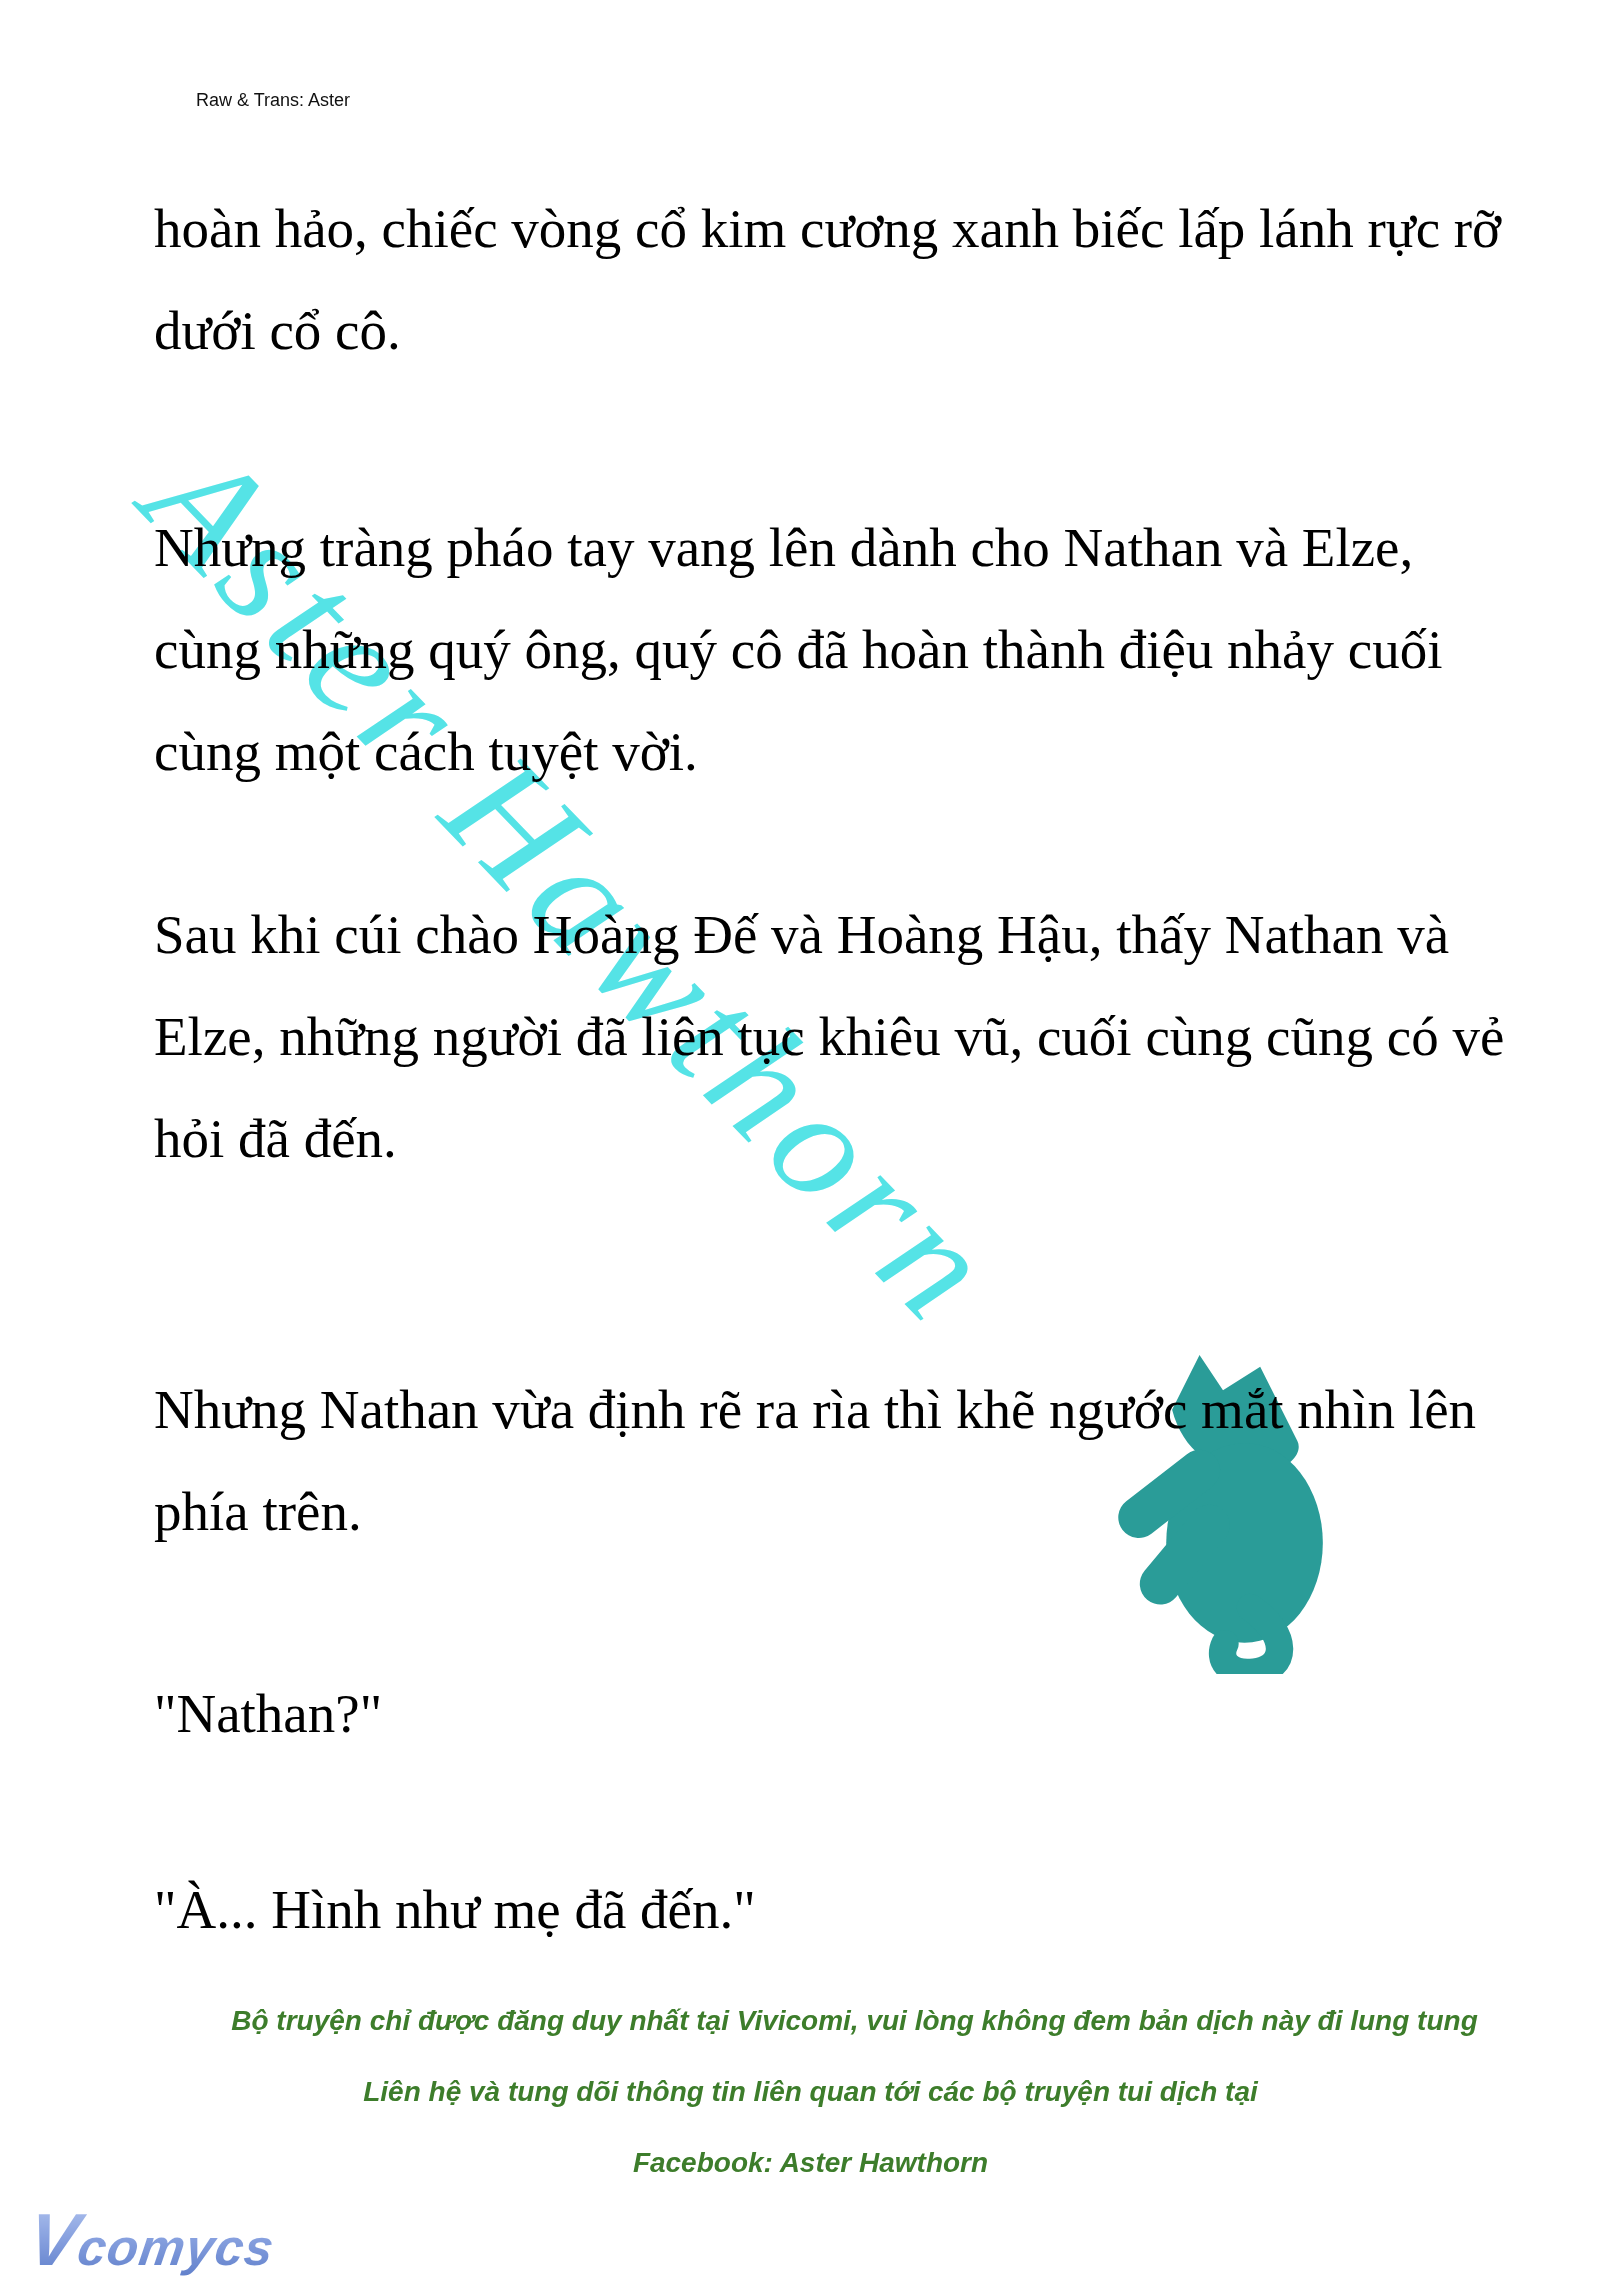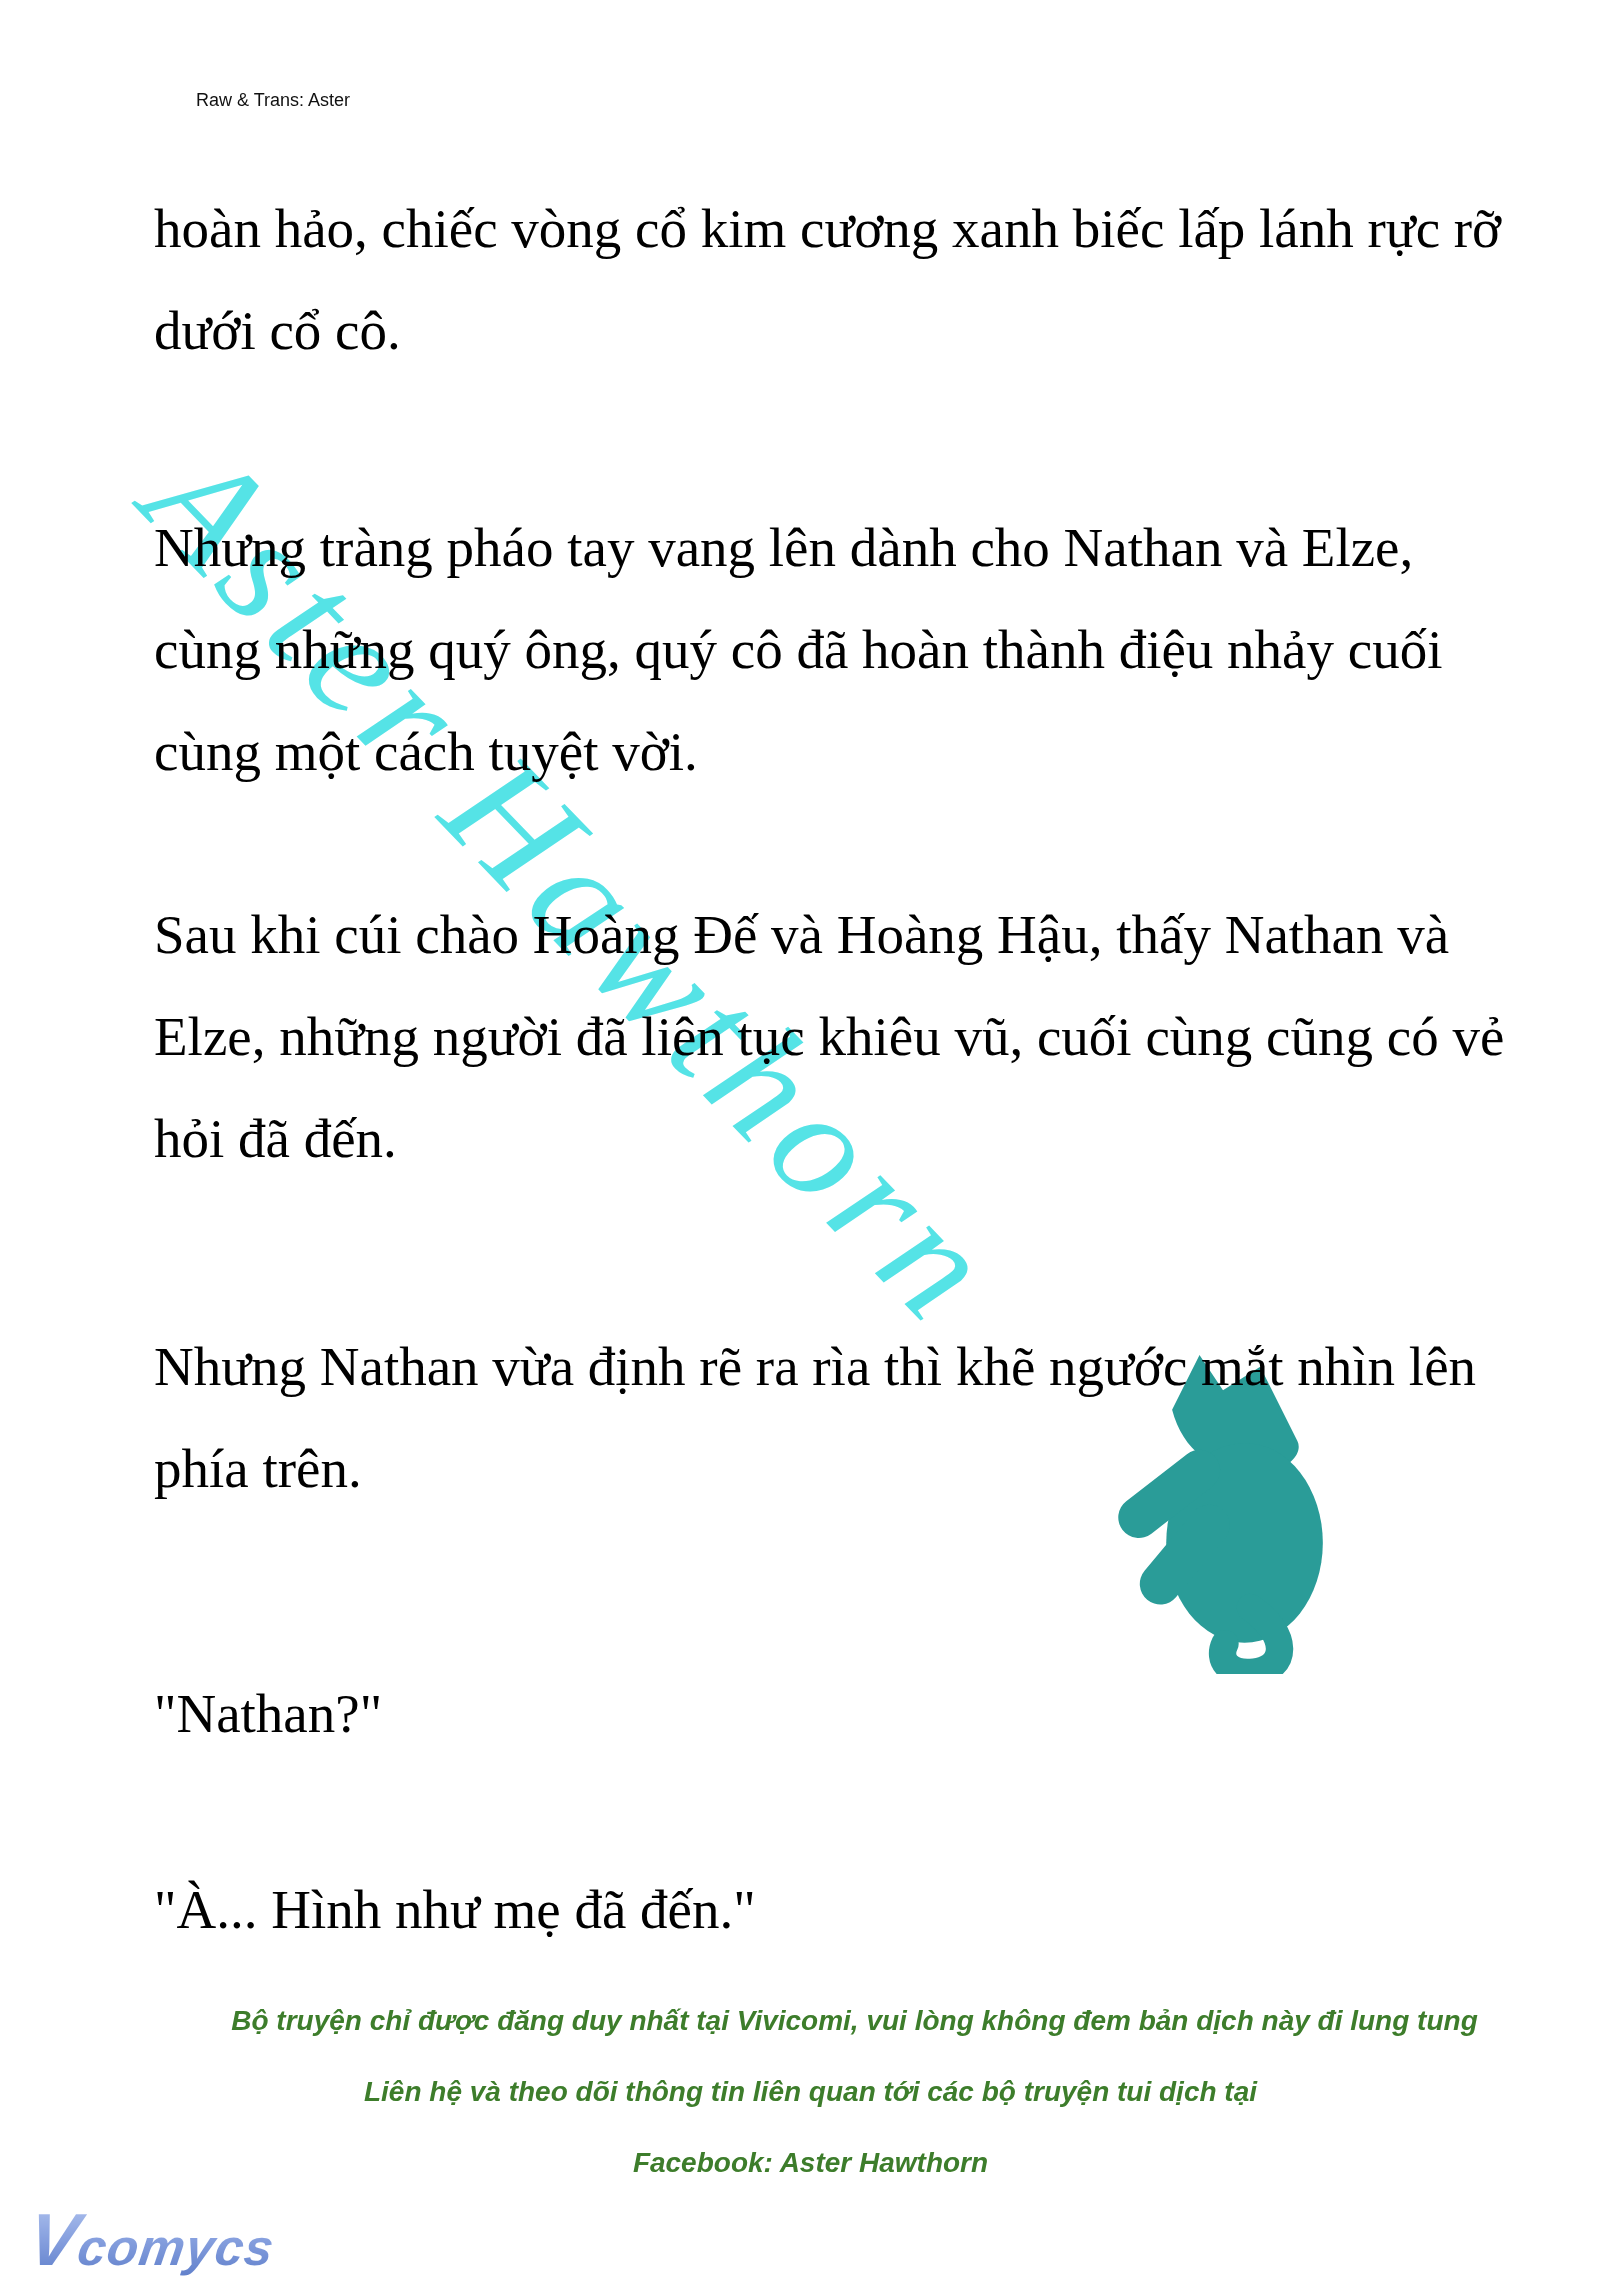--- a/index.html
+++ b/index.html
@@ -53,21 +53,21 @@
     display: block;
     font-family: "Liberation Serif", serif;
     font-size: 55px;
     line-height: 102px;
     color: #000000;
     white-space: nowrap;
   }
   .p0 { top: 178px; }
   .p1 { top: 497px; }
   .p2 { top: 884px; }
-  .p3 { top: 1316px; }
+  .p3 { top: 1359px; }
   .p4 { top: 1663px; }
   .p5 { top: 1859px; }
   .footer-line {
     position: absolute;
     left: 0;
     width: 1621px;
     text-align: center;
     font-family: "Liberation Sans", sans-serif;
     font-weight: bold;
     font-style: italic;
@@ -142,19 +142,19 @@
 
   <div class="para p4">
     <span class="line">"Nathan?"</span>
   </div>
 
   <div class="para p5">
     <span class="line">"À... Hình như mẹ đã đến."</span>
   </div>
 
   <div class="footer-line f1">Bộ truyện chỉ được đăng duy nhất tại Vivicomi, vui lòng không đem bản dịch này đi lung tung</div>
-  <div class="footer-line f2">Liên hệ và theo dõi thông tin liên quan tới các bộ truyện tui dịch tại</div>
+  <div class="footer-line f2">Liên hệ và tung dõi thông tin liên quan tới các bộ truyện tui dịch tại</div>
   <div class="footer-line f3">Facebook: Aster Hawthorn</div>
 
   <div class="logo">Vcomycs</div>
 
 </div>
 
 
 </body></html>

